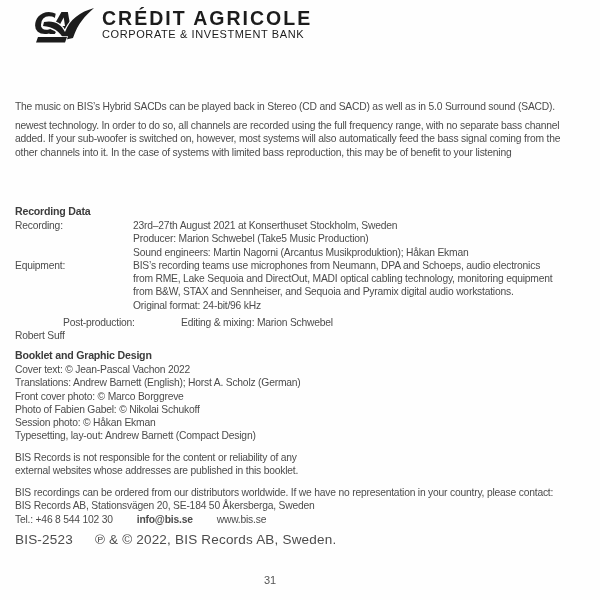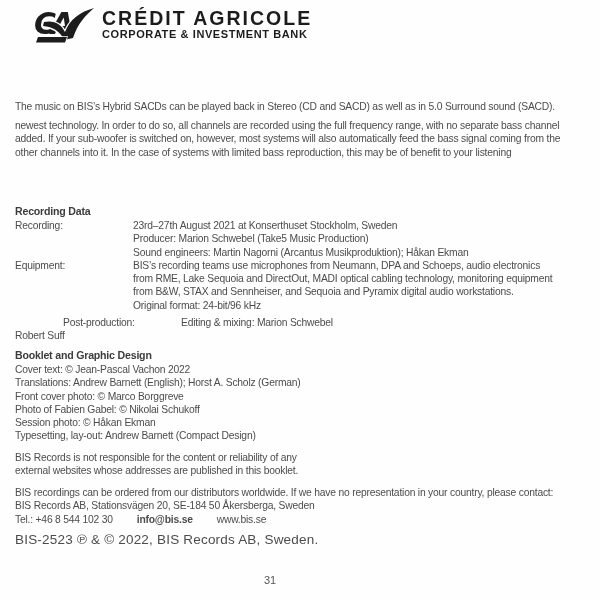--- a/index.html
+++ b/index.html
@@ -9,31 +9,31 @@
     color:#4c4c4c;
     font-size:10.3px;line-height:13.3px;letter-spacing:-0.2px;
   }
   .abs{position:absolute;left:15px;right:10px;}
   .line{white-space:nowrap;}
   
   .logo-wrap{position:absolute;top:8px;left:34px;display:flex;align-items:flex-start;}
   .logo-mark{display:block;}
   .logo-text{margin-left:6px;color:#1c1c1c;}
   .logo-line1{font-size:19.5px;font-weight:600;letter-spacing:2px;line-height:20px;white-space:nowrap;}
-  .logo-line2{font-size:11px;font-weight:700;letter-spacing:0.6px;line-height:13px;white-space:nowrap;}
+  .logo-line2{font-size:11px;font-weight:400;letter-spacing:0.6px;line-height:13px;white-space:nowrap;}
   
   .heading{font-weight:700;color:#3c3c3c;font-size:10.6px;}
   .row{display:flex;}
   .row-label{width:118px;flex:0 0 118px;}
   .row-gap{margin-top:4px;padding-left:48px;}
   .semibold{font-weight:700;}
   .contact-sep{display:inline-block;width:24px;}
   
   .footer-line{font-size:13.5px;letter-spacing:0.2px;color:#4c4c4c;white-space:nowrap;}
-  .footer-copy{margin-left:4px;}
+  .footer-copy{margin-left:22px;}
   .page-num{position:absolute;top:574px;left:0;width:540px;text-align:center;font-size:11px;color:#555;}
 </style>
 </head>
 <body>
 
 <div class="logo-wrap">
   <span>
     <svg class="logo-mark" width="62" height="36" viewBox="0 0 62 36" xmlns="http://www.w3.org/2000/svg">
       <text x="0" y="26" font-family="'DejaVu Sans', sans-serif" font-weight="bold" font-style="italic" font-size="30" letter-spacing="-5" fill="#1c1c1c">CA</text>
       <path d="M10 14 C 20 12 27 16 31 24 C 36 11 46 4 60 0 C 51 8 44 15 39 30 L 30 32 C 26 23 19 19 9 18 Z" fill="#1c1c1c" stroke="#fefefe" stroke-width="2.5" paint-order="stroke"></path>

